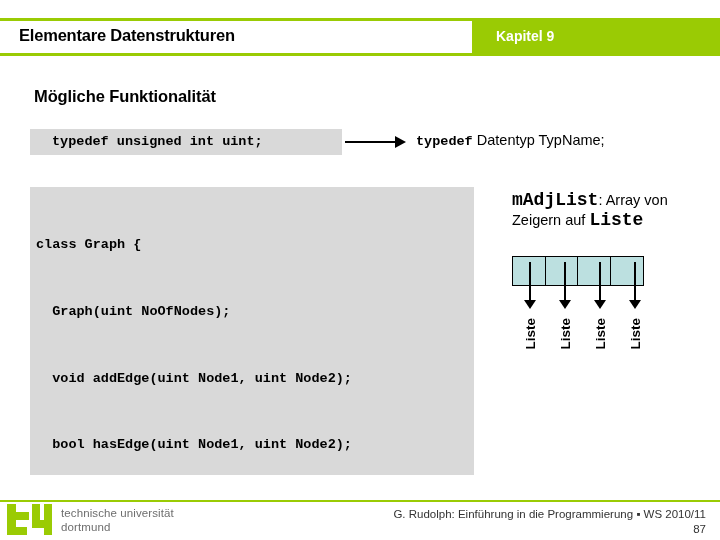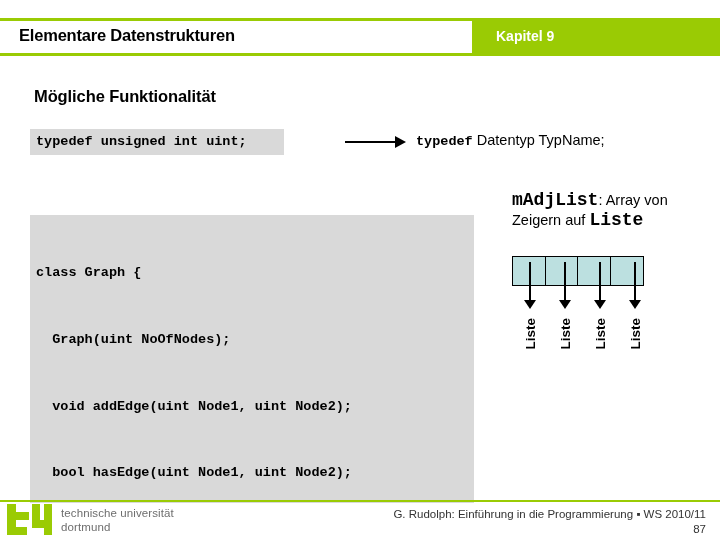--- a/index.html
+++ b/index.html
@@ -64,28 +64,28 @@
     font-weight: bold;
     letter-spacing: -0.1px;
     white-space: nowrap;
   }
 
   
   .typedef-code {
     position: absolute;
     left: 30px;
     top: 129px;
-    width: 254px;
+    width: 312px;
     height: 26px;
     background: #D9D9D9;
     font-family: "Liberation Mono", monospace;
     font-size: 13.5px;
     font-weight: bold;
     line-height: 26px;
-    padding-left: 6px;
+    padding-left: 22px;
     box-sizing: border-box;
     white-space: nowrap;
   }
   .typedef-arrow {
     position: absolute;
     left: 345px;
     top: 135px;
     width: 62px;
     height: 14px;
   }
@@ -128,21 +128,20 @@
     width: 444px;
     height: 288px;
     background: #D9D9D9;
     font-family: "Liberation Mono", monospace;
     font-size: 13.5px;
     font-weight: bold;
     line-height: 22.2px;
     padding: 3px 0 0 6px;
     box-sizing: border-box;
     white-space: pre;
-    margin-top: 28px;
   }
   .code-block .line {
     height: 22.2px;
     white-space: pre;
   }
 
   
   .adj-caption {
     position: absolute;
     left: 512px;

